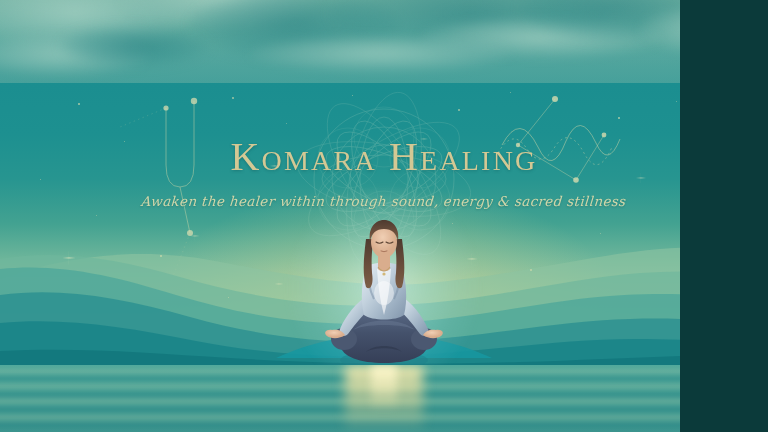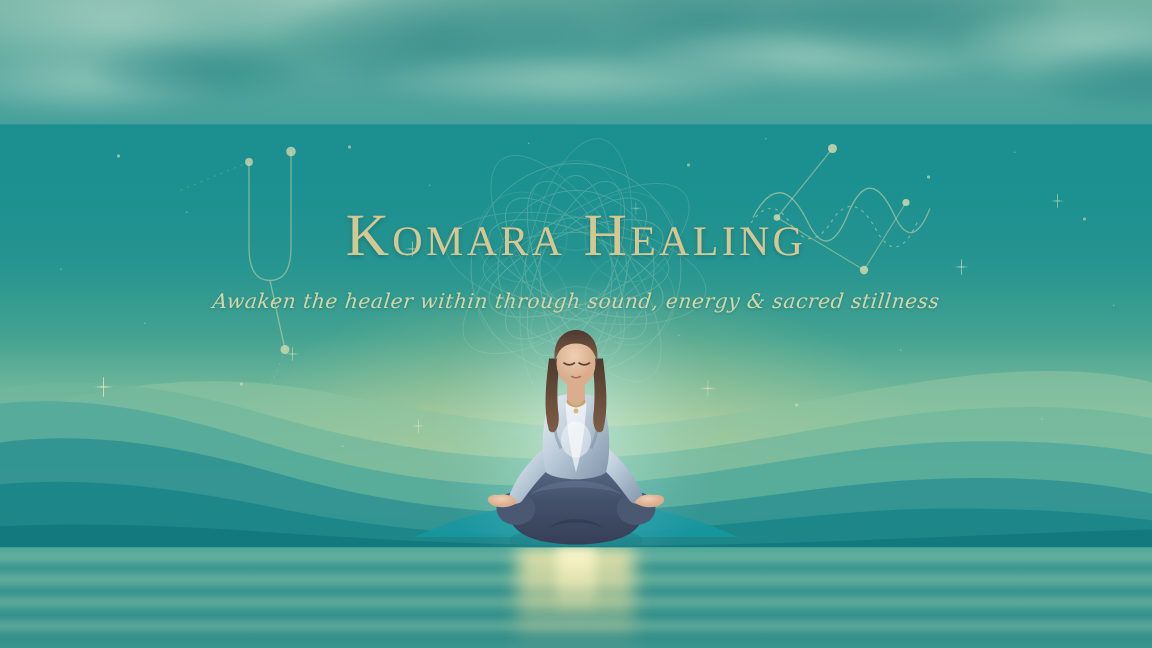--- a/index.html
+++ b/index.html
@@ -1,21 +1,21 @@
 <!DOCTYPE html>
 <html><head>
 <meta charset="utf-8">
 <title>Komara Healing</title>
 <style>
   html,body{margin:0;padding:0;background:#0b3a3a;}
   body{font-family:"Liberation Sans",sans-serif;}
 
   #stage{
     position:relative;
-    width:768px;height:432px;
+    width:680px;height:432px;
     overflow:hidden;
     background:#1a8f8f;
   }
 
   
   .sky-strip{
     position:absolute;left:0;top:0;width:768px;height:83px;
     overflow:hidden;
     background:linear-gradient(180deg,#7fb8a6 0%,#72b3a4 35%,#64aca2 70%,#5aa8a0 100%);
   }

